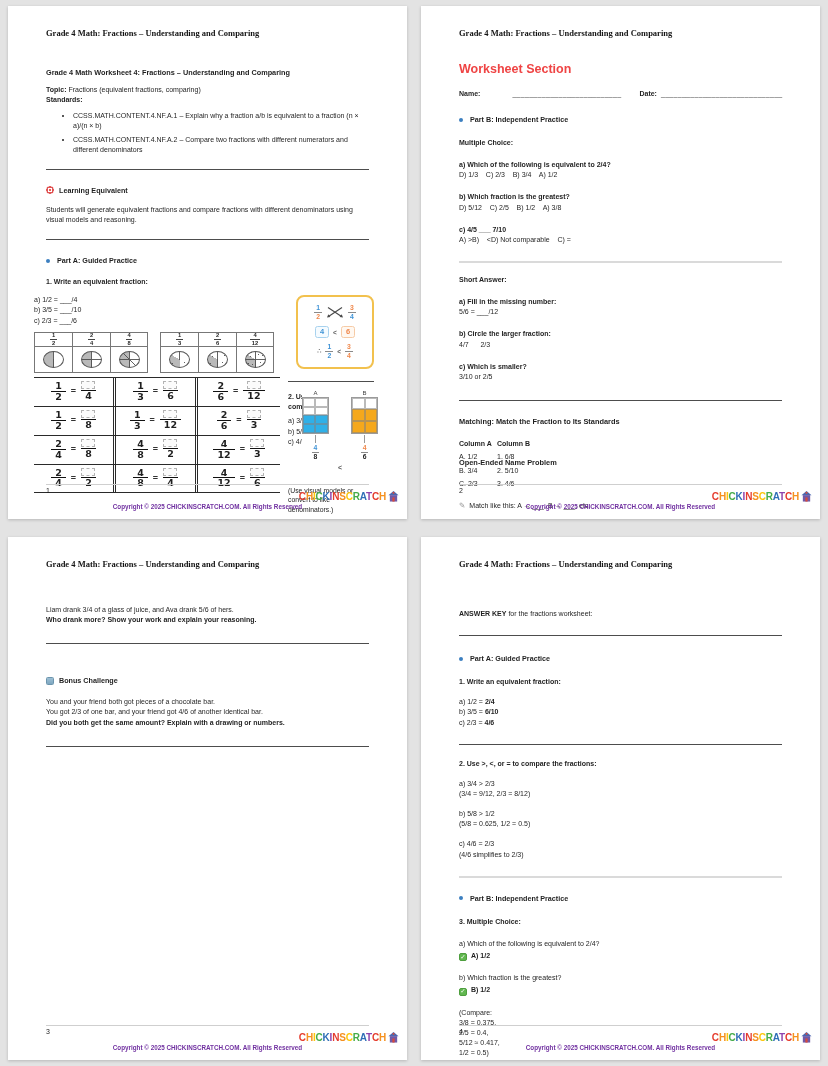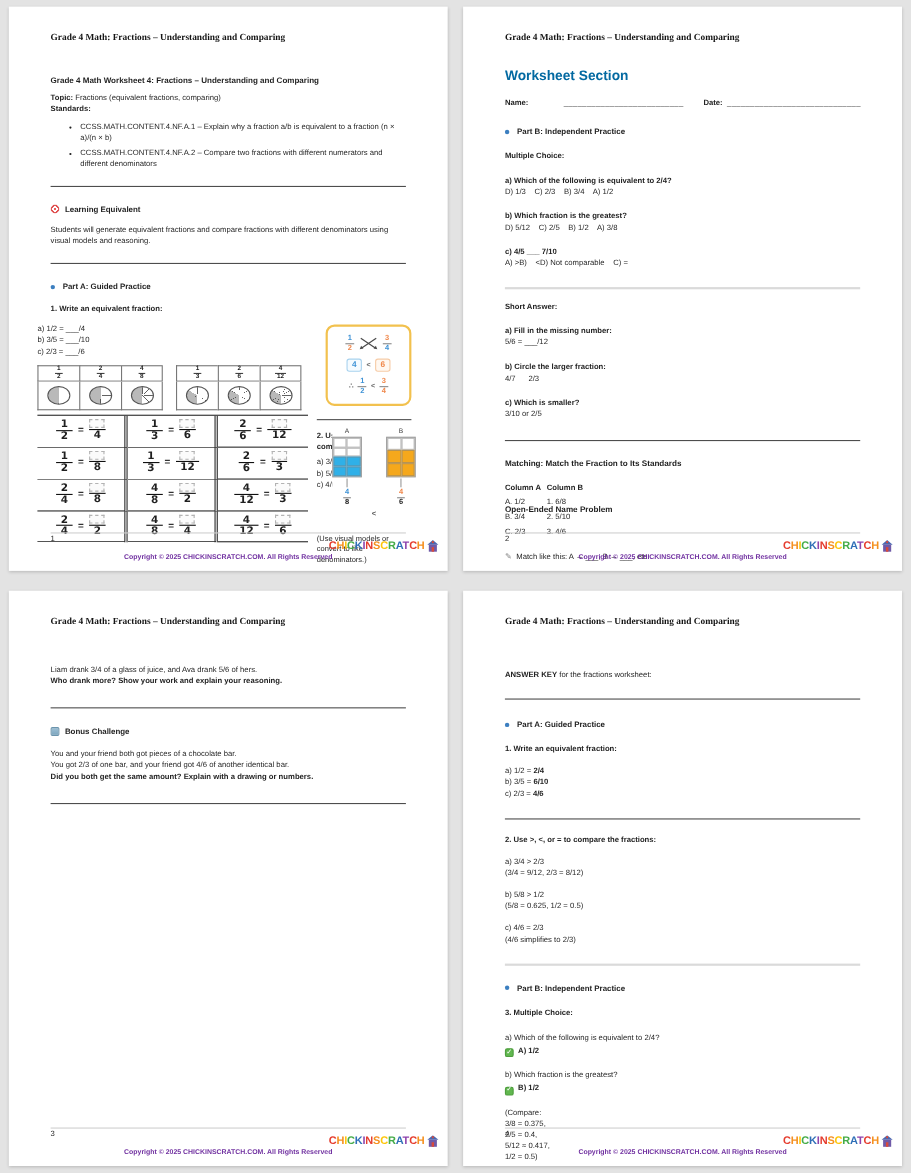--- a/index.html
+++ b/index.html
@@ -11,21 +11,21 @@
   #page3{left:8px;top:537px;height:523px}
   #page4{left:421px;top:537px;height:523px}
   .content{ padding:22px 38px 0; position:relative; height:100%; }
   .hdr{ font-family:"Liberation Serif",serif; font-weight:bold; font-size:8.5px; color:#141414; }
   .b{font-weight:bold}
   .t7{font-size:7px; line-height:1.45}
   .t75{font-size:7.4px; line-height:1.4}
   .pre{white-space:pre-wrap}
   .mt2{margin-top:2px}.mt4{margin-top:4px}.mt8{margin-top:8px}.mt10{margin-top:10px}
   .mt12{margin-top:12px}.mt14{margin-top:14px}.mt16{margin-top:16px}.mt18{margin-top:18px}
-  .mt20{margin-top:16px}.mt36{margin-top:36px}.mt40{margin-top:40px}
+  .mt20{margin-top:32px}.mt36{margin-top:36px}.mt40{margin-top:40px}
   .hrd{border:none;border-top:1px solid #4d4d4d}
   .hrl{border:none;border-top:2px solid #dadada}
   .p1title{margin-top:30px;font-size:7.3px;font-weight:bold}
   .sec{display:flex;align-items:center}
   .sec-head{font-size:7.2px;font-weight:bold}
   .bullet-dot{display:inline-block;width:4px;height:4px;border-radius:50%;background:#3c7fc0;margin-right:7px;flex:0 0 auto}
   .tgt{display:inline-block;width:8px;height:8px;border-radius:50%;margin-right:5px;flex:0 0 auto;
        background:radial-gradient(circle,#e85d5d 0 1.3px,#fff 1.3px 2.5px,#e05252 2.5px 3.6px,#f3b0b0 3.6px)}
   .bns{display:inline-block;width:8px;height:8px;border-radius:1.5px;margin-right:5px;flex:0 0 auto;
        background:linear-gradient(#9dbfd4,#7da6bf);border:1px solid #6b94ad}
@@ -75,21 +75,21 @@
   .bar{width:27px;height:37px;border:1px solid #9a9a9a;display:grid;grid-template-columns:1fr 1fr}
   .bara{grid-template-rows:repeat(4,1fr)}
   .barb{grid-template-rows:repeat(3,1fr)}
   .bar>div{border:0.5px solid rgba(130,130,130,.55)}
   .fb{background:#2fb0e8}
   .fo{background:#f5a81c}
   .stem{width:1px;height:8px;background:#999;margin:1px 0}
   .bmid{align-self:flex-end;margin-bottom:9px;font-size:7px;color:#555;font-weight:bold}
   .note{font-size:6.8px;line-height:1.4;margin-top:4px}
   
-  .wstitle{margin-top:24px;font-size:12.5px;font-weight:bold;color:#0369a1}
+  .wstitle{margin-top:24px;font-size:12.5px;font-weight:bold;color:#ef4444}
   .ndrow{display:flex;align-items:baseline;font-size:7px;font-weight:bold}
   .uline{font-weight:normal;color:#444;letter-spacing:.3px}
   .nl{margin-left:32px}
   .dl{margin-left:18px}
   .dline{margin-left:4px}
   .mca{display:inline-block;width:38px}
   .mrow{margin-top:3px}
   .pcl{color:#8a8a8a;font-size:7.5px;margin-right:4px}
   .openended{position:absolute;left:38px;bottom:52px;font-size:7.4px;font-weight:bold}
   

